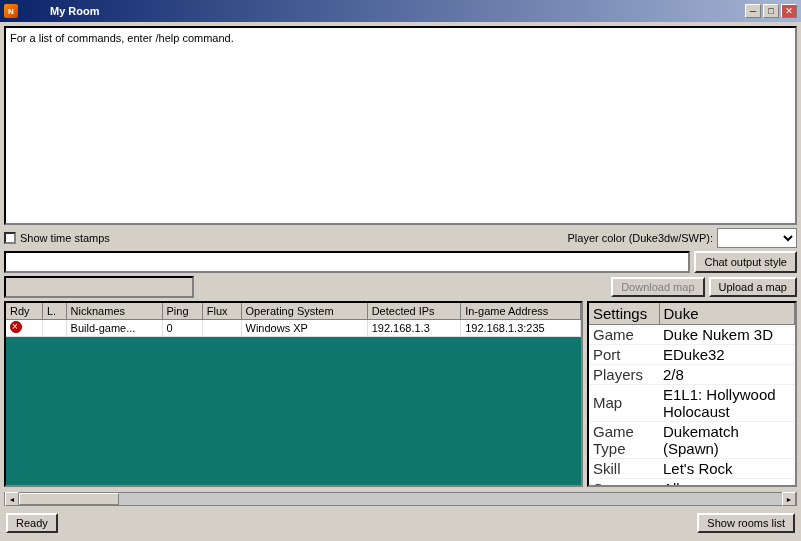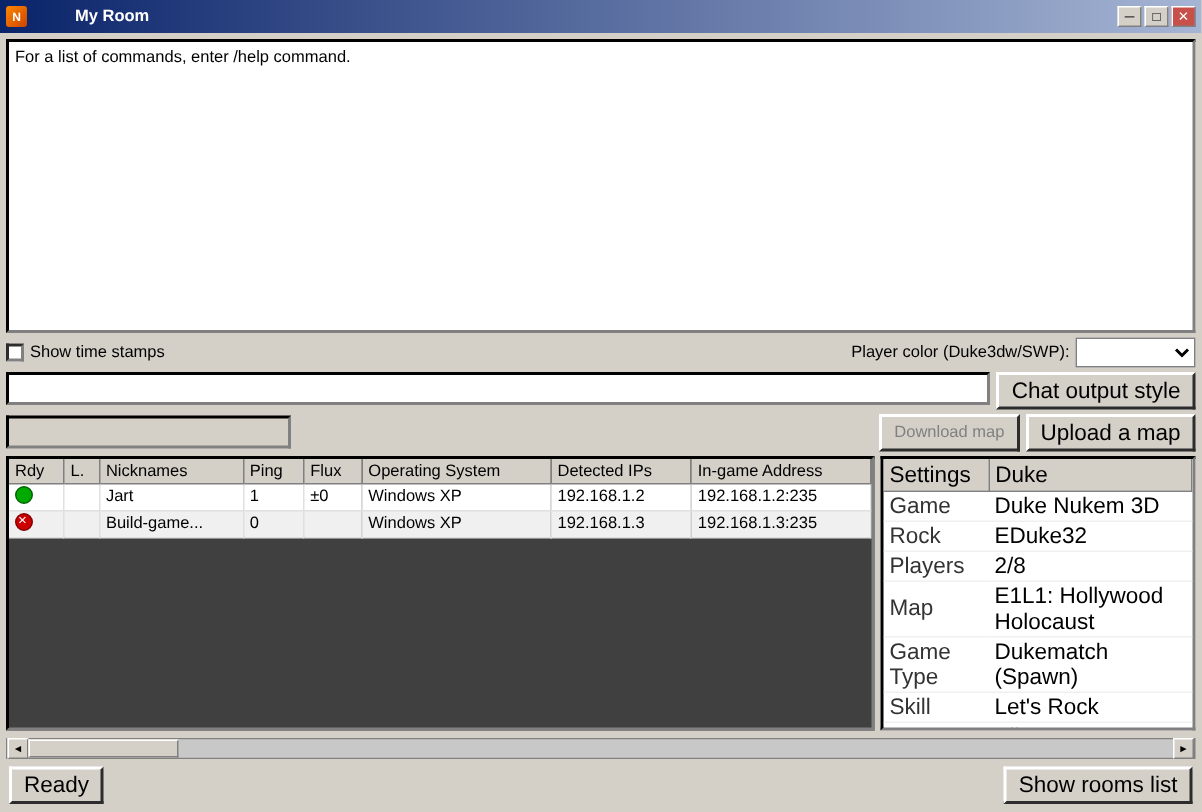--- a/index.html
+++ b/index.html
@@ -115,21 +115,21 @@
       font-size: 11px;
     }
     .btn {
       background: #d4d0c8;
       border: 2px outset #d4d0c8;
       border-top-color: #ffffff;
       border-left-color: #ffffff;
       border-bottom-color: #808080;
       border-right-color: #808080;
       padding: 2px 8px;
-      font-size: 15px;
+      font-size: 11px;
       cursor: pointer;
       white-space: nowrap;
     }
     .btn:disabled {
       color: #808080;
     }
 
     
     .map-row {
       display: flex;
@@ -173,21 +173,21 @@
       min-height: 0;
     }
 
     .player-table-container {
       flex: 1;
       display: flex;
       flex-direction: column;
       border: 2px inset #808080;
       border-top-color: #404040;
       border-left-color: #404040;
-      background: #404040;
+      background: #0f766e;
       overflow: hidden;
     }
     .player-table {
       width: 100%;
       border-collapse: collapse;
       font-size: 11px;
     }
     .player-table th {
       background: #d4d0c8;
       border-right: 1px solid #808080;
@@ -405,30 +405,20 @@
             <th>L.</th>
             <th>Nicknames</th>
             <th>Ping</th>
             <th>Flux</th>
             <th>Operating System</th>
             <th>Detected IPs</th>
             <th>In-game Address</th>
           </tr>
         </thead>
         <tbody id="player-tbody">
-        <tr>
-              <td><span class="status-green"></span></td>
-              <td></td>
-              <td>Jart</td>
-              <td>1</td>
-              <td>±0</td>
-              <td>Windows XP</td>
-              <td>192.168.1.2</td>
-              <td>192.168.1.2:235</td>
-            </tr>
             <tr>
               <td><span class="status-red"></span></td>
               <td></td>
               <td>Build-game...</td>
               <td>0</td>
               <td></td>
               <td>Windows XP</td>
               <td>192.168.1.3</td>
               <td>192.168.1.3:235</td>
             </tr>
@@ -443,21 +433,21 @@
             <th>Settings</th>
             <th>Duke</th>
           </tr>
         </thead>
         <tbody id="settings-tbody">
         <tr>
               <td>Game</td>
               <td>Duke Nukem 3D</td>
             </tr>
             <tr>
-              <td>Rock</td>
+              <td>Port</td>
               <td>EDuke32</td>
             </tr>
             <tr>
               <td>Players</td>
               <td>2/8</td>
             </tr>
             <tr>
               <td>Map</td>
               <td>E1L1: Hollywood Holocaust</td>
             </tr>

